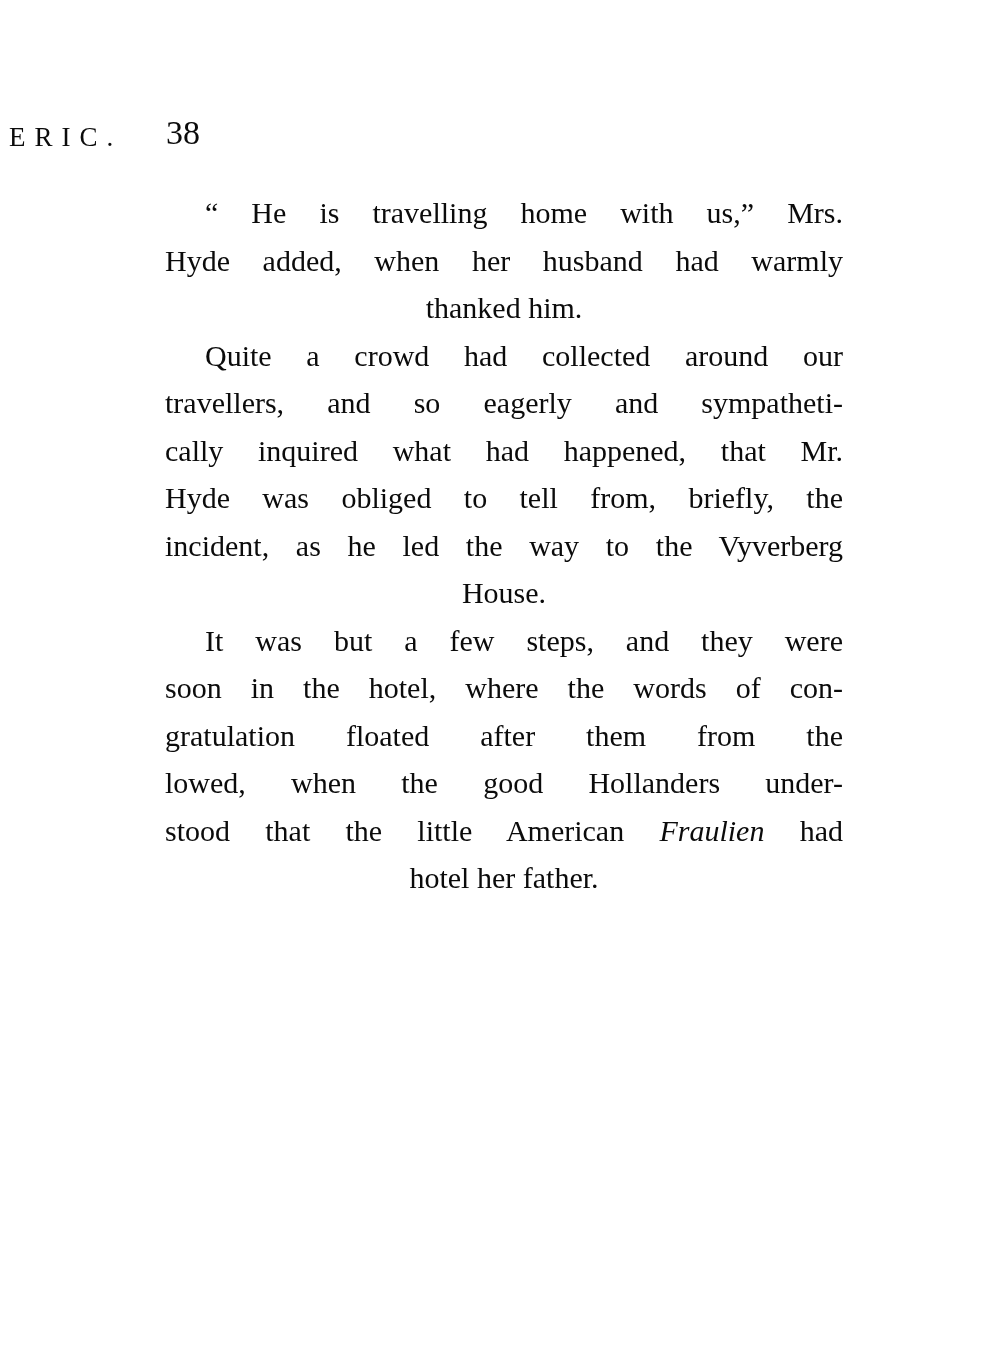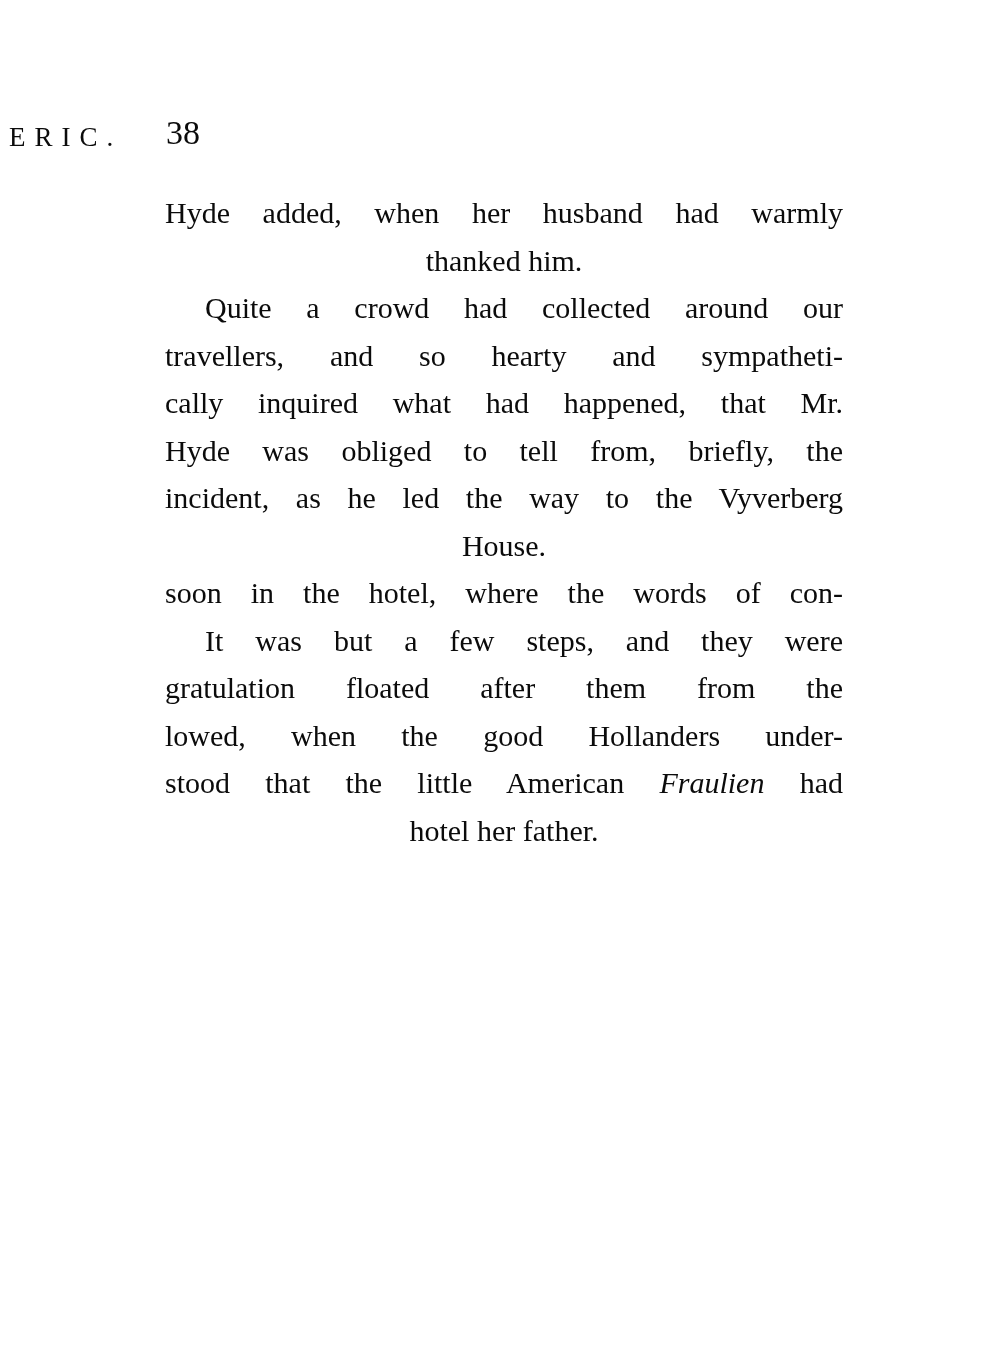--- a/index.html
+++ b/index.html
@@ -55,33 +55,34 @@
   .italic { font-style: italic; }
 </style>
 </head>
 <body>
 
 <div class="page">
   <span class="page-number">38</span>
   <span class="running-title">ERIC.</span>
   <div class="text-block" id="text-block">
       <div class="paragraph">
+        <div class="line justify indent"><span>“ He is travelling home with us,” Mrs.</span></div>
         <div class="line justify"><span>Hyde added, when her husband had warmly</span></div>
         <div class="line"><span>thanked him.</span></div>
       </div>
       <div class="paragraph">
         <div class="line justify indent"><span>Quite a crowd had collected around our</span></div>
-        <div class="line justify"><span>travellers, and so hearty and sympatheti-</span></div>
+        <div class="line justify"><span>travellers, and so eagerly and sympatheti-</span></div>
         <div class="line justify"><span>cally inquired what had happened, that Mr.</span></div>
         <div class="line justify"><span>Hyde was obliged to tell from, briefly, the</span></div>
         <div class="line justify"><span>incident, as he led the way to the Vyverberg</span></div>
         <div class="line"><span>House.</span></div>
       </div>
       <div class="paragraph">
+        <div class="line justify indent"><span>It was but a few steps, and they were</span></div>
         <div class="line justify"><span>soon in the hotel, where the words of con-</span></div>
-        <div class="line justify indent"><span>It was but a few steps, and they were</span></div>
         <div class="line justify"><span>gratulation floated after them from the</span></div>
         <div class="line justify"><span>lowed, when the good Hollanders under-</span></div>
         <div class="line justify"><span>stood that the little American </span><span class="italic">Fraulien</span><span> had</span></div>
         <div class="line"><span>hotel her father.</span></div>
       </div>
     </div>
 </div>
 
 </body></html>

